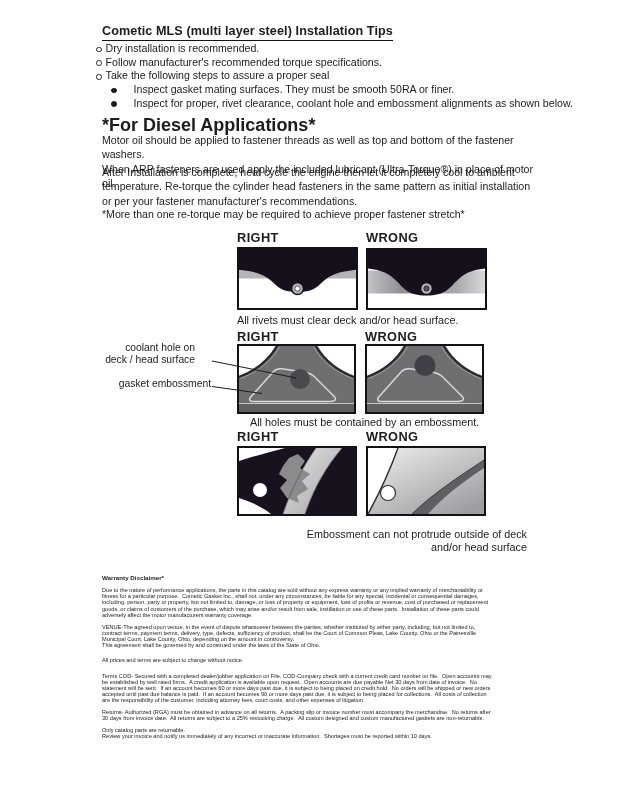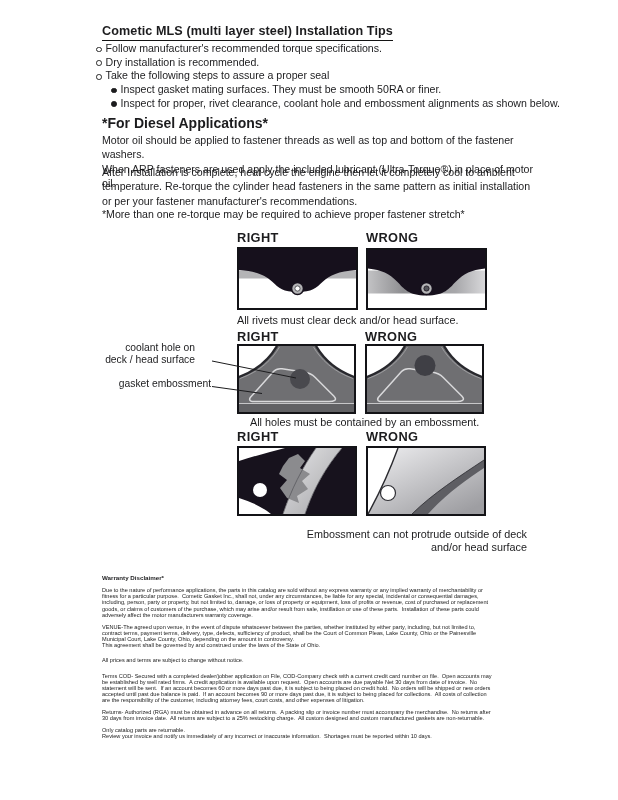--- a/index.html
+++ b/index.html
@@ -2,25 +2,25 @@
 <html><head>
 <meta charset="utf-8">
 <style>
   html,body{margin:0;padding:0;background:#fff;}
   .page{position:relative;width:618px;height:740px;background:#ffffff;overflow:hidden;
         font-family:"Liberation Sans",sans-serif;color:#1c1c1e;}
   .title{position:absolute;left:102px;top:24px;margin:0;font-size:12.6px;font-weight:bold;
          white-space:nowrap;border-bottom:1.6px solid #141414;padding-bottom:2px;letter-spacing:0.1px;}
   .bullets{position:absolute;left:96px;top:42px;font-size:10.6px;}
   .b-row{display:flex;align-items:flex-start;line-height:13.7px;white-space:nowrap;}
-  .b-row.sub{margin-left:15px;}
+  .b-row.sub{margin-left:15px;gap:13px;}
   .marker{flex:0 0 auto;width:3.6px;height:3.6px;border-radius:50%;margin:4.6px 4px 0 0;}
   .marker.hollow{border:1px solid #2a2a2a;}
   .marker.filled{background:#1c1c1e;border:1px solid #1c1c1e;}
-  .diesel-heading{position:absolute;left:102px;top:115px;margin:0;font-size:14px;font-weight:bold;white-space:nowrap;}
+  .diesel-heading{position:absolute;left:102px;top:115px;margin:0;font-size:18px;font-weight:bold;white-space:nowrap;}
   .para{position:absolute;left:102px;width:440px;margin:0;font-size:10.6px;line-height:14.4px;white-space:pre-wrap;}
   .dlabel{position:absolute;text-align:left;font-size:12.8px;font-weight:bold;letter-spacing:0.4px;}
   .dbox{position:absolute;border:2px solid #131317;box-sizing:border-box;background:#fff;}
   .dbox svg{display:block;width:100%;height:100%;}
   .caption{position:absolute;margin:0;font-size:10.8px;line-height:12.6px;white-space:pre-wrap;text-align:right;}
   .anno{position:absolute;text-align:right;font-size:10.3px;line-height:12.4px;white-space:pre-wrap;}
   .leaders{position:absolute;overflow:visible;}
   .disclaimer{position:absolute;left:102px;top:574px;width:482px;}
   .d-head{font-size:6.2px;font-weight:bold;margin:0 0 6px 0;}
   .d-para{font-size:5.6px;line-height:6.2px;margin:0 0 5.5px 0;white-space:pre-wrap;color:#222;}
@@ -30,25 +30,25 @@
 </head>
 <body>
 
 <div class="page">
 
   <h1 class="title">Cometic MLS (multi layer steel) Installation Tips</h1>
 
   <div class="bullets">
     <div class="b-row">
       <span class="marker hollow"></span>
-      <span>Follow manufacturer's recommended torque specifications.</span>
+      <span>Dry installation is recommended.</span>
     </div>
     <div class="b-row">
       <span class="marker hollow"></span>
-      <span>Dry installation is recommended.</span>
+      <span>Follow manufacturer's recommended torque specifications.</span>
     </div>
     <div class="b-row">
       <span class="marker hollow"></span>
       <span>Take the following steps to assure a proper seal</span>
     </div>
     <div class="b-row sub">
       <span class="marker filled"></span>
       <span>Inspect gasket mating surfaces.  They must be smooth 50RA or finer.</span>
     </div>
     <div class="b-row sub">

